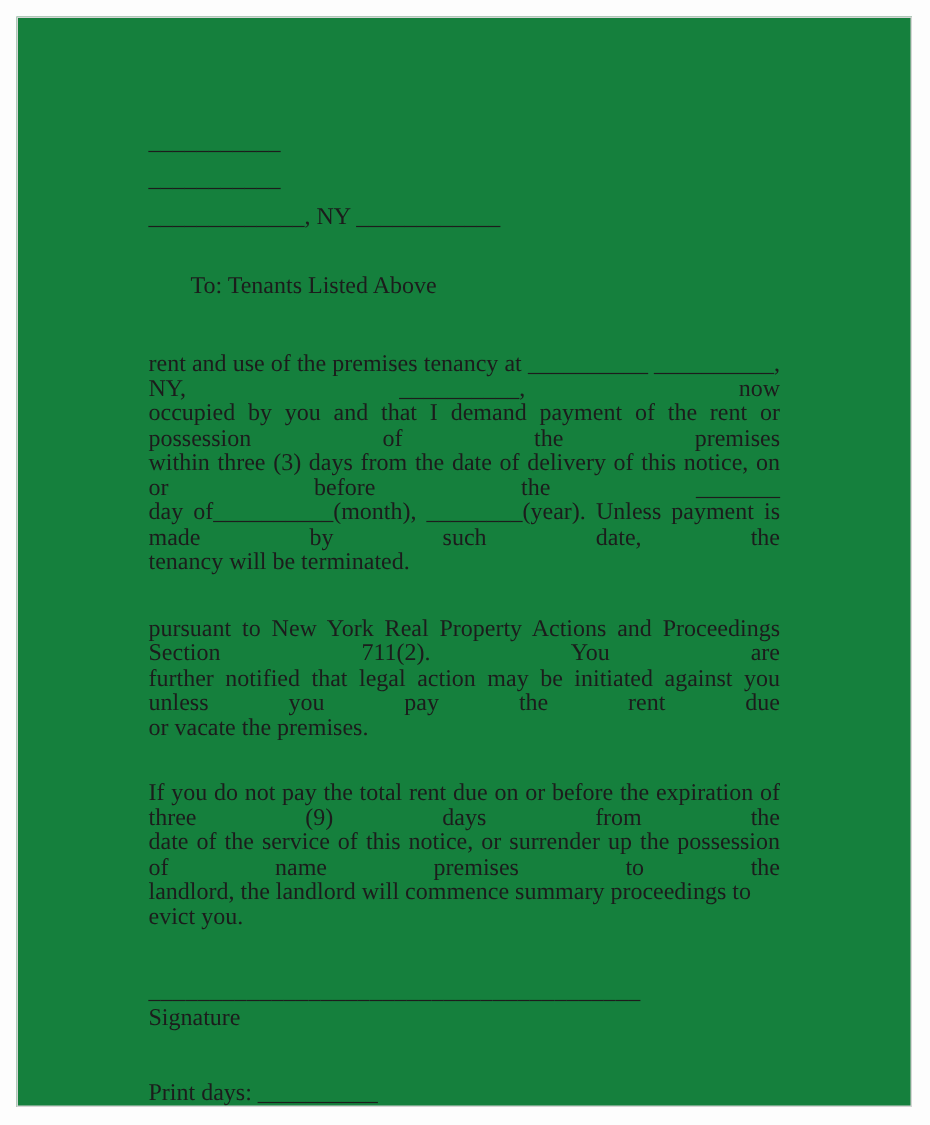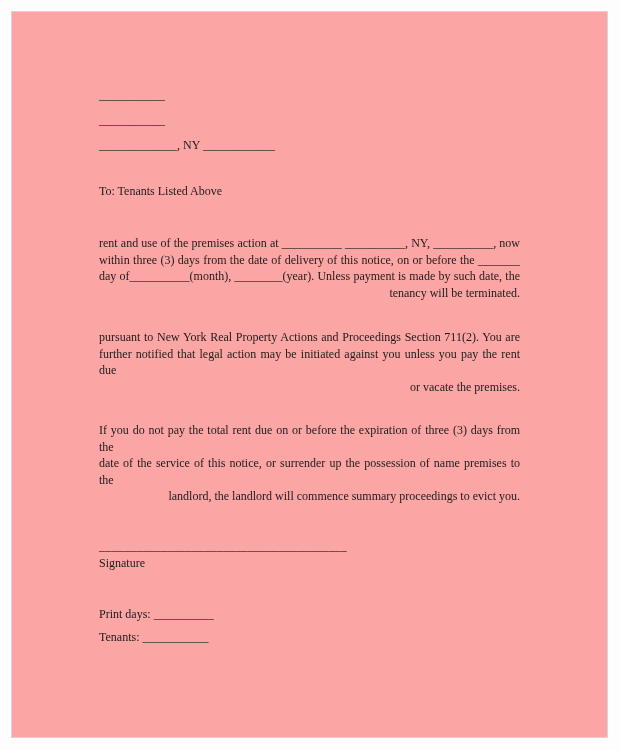--- a/index.html
+++ b/index.html
@@ -10,72 +10,73 @@
     background: #fdfdfd;
     font-family: "Liberation Serif", "DejaVu Serif", serif;
   }
   .page {
     position: absolute;
     left: 11px;
     top: 11px;
     width: 597px;
     height: 727px;
     box-sizing: border-box;
-    background: #fca5a5;
+    background: #15803d;
     border: 1px solid #d5d5d5;
     padding: 75px 87px 0 87px;
     color: #1c1c1c;
-    font-size: 12px;
+    font-size: 16px;
     line-height: 16.5px;
     overflow: hidden;
   }
   .line { min-height: 16.5px; }
   .hdr { margin-bottom: 8.5px; }
-  .to-line { margin-top: 29px; }
+  .to-line { margin-top: 29px; margin-left: 28px; }
   .para { margin-top: 0; }
   .para-1 { margin-top: 36px; }
   .para-2 { margin-top: 28px; }
   .para-3 { margin-top: 27px; }
   .jline {
     text-align: justify;
     text-align-last: justify;
     text-justify: inter-word;
   }
-  .plast { text-align: right; }
+  .plast { text-align: left; }
   .sig-line { margin-top: 33px; letter-spacing: 0.2px; }
   .sig-label { margin-top: 1px; }
   .print-name { margin-top: 34px; }
   .address { margin-top: 6.5px; }
 </style>
 </head>
 <body>
 
 <div class="page">
 
   <div class="line hdr">___________</div>
   <div class="line hdr">___________</div>
   <div class="line">_____________, NY ____________</div>
 
   <div class="line to-line">To: Tenants Listed Above</div>
 
   <div class="para para-1">
-    <div class="line jline">rent and use of the premises action at __________ __________, NY, __________, now</div>
+    <div class="line jline">rent and use of the premises tenancy at __________ __________, NY, __________, now</div>
+    <div class="line jline">occupied by you and that I demand payment of the rent or possession of the premises</div>
     <div class="line jline">within three (3) days from the date of delivery of this notice, on or before the _______</div>
     <div class="line jline">day of__________(month), ________(year). Unless payment is made by such date, the</div>
     <div class="line plast">tenancy will be terminated.</div>
   </div>
 
   <div class="para para-2">
     <div class="line jline">pursuant to New York Real Property Actions and Proceedings Section 711(2). You are</div>
     <div class="line jline">further notified that legal action may be initiated against you unless you pay the rent due</div>
     <div class="line plast">or vacate the premises.</div>
   </div>
 
   <div class="para para-3">
-    <div class="line jline">If you do not pay the total rent due on or before the expiration of three (3) days from the</div>
+    <div class="line jline">If you do not pay the total rent due on or before the expiration of three (9) days from the</div>
     <div class="line jline">date of the service of this notice, or surrender up the possession of name premises to the</div>
     <div class="line plast">landlord, the landlord will commence summary proceedings to evict you.</div>
   </div>
 
   <div class="line sig-line">________________________________________</div>
   <div class="line sig-label">Signature</div>
 
   <div class="line print-name">Print days: __________</div>
   <div class="line address">Tenants: ___________</div>
 

